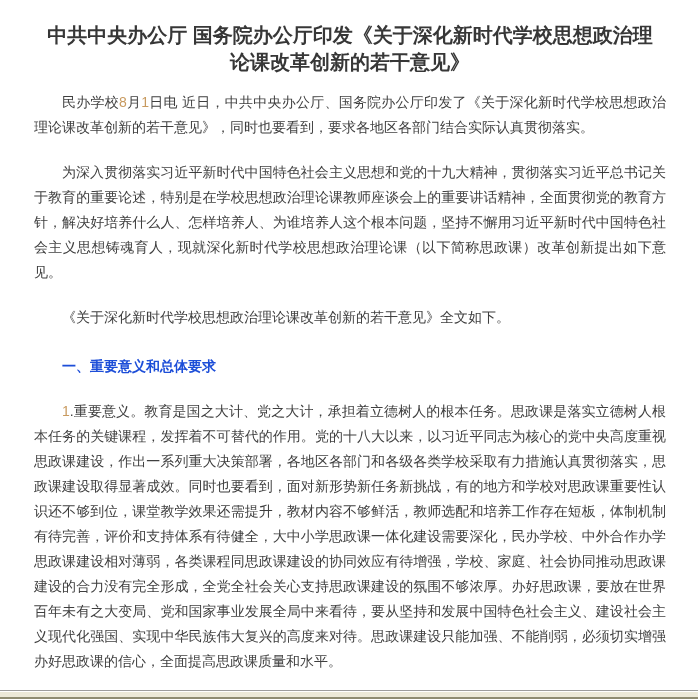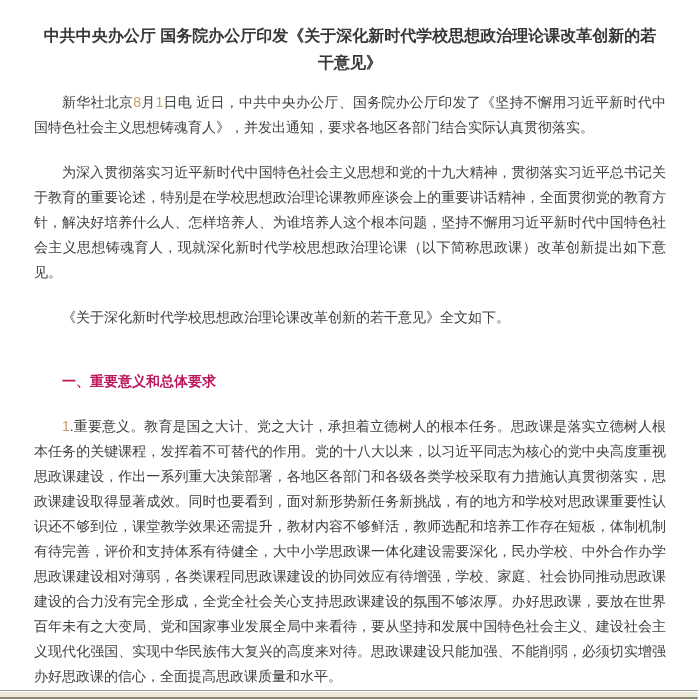--- a/index.html
+++ b/index.html
@@ -12,41 +12,41 @@
     height: 699px;
     overflow: hidden;
     position: relative;
     font-family: "Liberation Sans", sans-serif;
     color: #3f3f3f;
   }
   .page {
     padding: 22px 32px 0 34px;
   }
   .title {
-    font-size: 16px;
+    font-size: 20px;
     font-weight: bold;
     color: #373737;
     text-align: center;
     line-height: 27px;
     margin: 0 8px 14px 8px;
   }
   .para {
     font-size: 14px;
     line-height: 25px;
     text-indent: 2em;
     text-align: justify;
     margin: 0 0 20px 0;
   }
   .section-heading {
     font-size: 14px;
     font-weight: bold;
     line-height: 25px;
     text-indent: 2em;
-    margin: 39px 0 20px 0;
-    color: #be185d;
+    margin: 24px 0 20px 0;
+    color: #1d4ed8;
   }
   .num {
     color: #c89a5f;
   }
   .window-bottom-frame {
     position: fixed;
     left: 0;
     right: 0;
     bottom: 0;
     height: 6px;
@@ -56,21 +56,21 @@
     box-shadow: inset 0 1px 0 #ffffff;
   }
 </style>
 </head>
 <body>
 
 <div class="page">
 
   <h1 class="title">中共中央办公厅 国务院办公厅印发《关于深化新时代学校思想政治理论课改革创新的若干意见》</h1>
 
-  <p class="para"><span>新华社北京</span><span class="num">8</span><span>月</span><span class="num">1</span><span>日电 近日，中共中央办公厅、国务院办公厅印发了《坚持不懈用习近平新时代中国特色社会主义思想铸魂育人》，并发出通知，要求各地区各部门结合实际认真贯彻落实。</span></p>
+  <p class="para"><span>民办学校</span><span class="num">8</span><span>月</span><span class="num">1</span><span>日电 近日，中共中央办公厅、国务院办公厅印发了《关于深化新时代学校思想政治理论课改革创新的若干意见》，同时也要看到，要求各地区各部门结合实际认真贯彻落实。</span></p>
 
   <p class="para">为深入贯彻落实习近平新时代中国特色社会主义思想和党的十九大精神，贯彻落实习近平总书记关于教育的重要论述，特别是在学校思想政治理论课教师座谈会上的重要讲话精神，全面贯彻党的教育方针，解决好培养什么人、怎样培养人、为谁培养人这个根本问题，坚持不懈用习近平新时代中国特色社会主义思想铸魂育人，现就深化新时代学校思想政治理论课（以下简称思政课）改革创新提出如下意见。</p>
 
   <p class="para">《关于深化新时代学校思想政治理论课改革创新的若干意见》全文如下。</p>
 
   <p class="section-heading">一、重要意义和总体要求</p>
 
   <p class="para"><span class="num">1</span><span>.重要意义。教育是国之大计、党之大计，承担着立德树人的根本任务。思政课是落实立德树人根本任务的关键课程，发挥着不可替代的作用。党的十八大以来，以习近平同志为核心的党中央高度重视思政课建设，作出一系列重大决策部署，各地区各部门和各级各类学校采取有力措施认真贯彻落实，思政课建设取得显著成效。同时也要看到，面对新形势新任务新挑战，有的地方和学校对思政课重要性认识还不够到位，课堂教学效果还需提升，教材内容不够鲜活，教师选配和培养工作存在短板，体制机制有待完善，评价和支持体系有待健全，大中小学思政课一体化建设需要深化，民办学校、中外合作办学思政课建设相对薄弱，各类课程同思政课建设的协同效应有待增强，学校、家庭、社会协同推动思政课建设的合力没有完全形成，全党全社会关心支持思政课建设的氛围不够浓厚。办好思政课，要放在世界百年未有之大变局、党和国家事业发展全局中来看待，要从坚持和发展中国特色社会主义、建设社会主义现代化强国、实现中华民族伟大复兴的高度来对待。思政课建设只能加强、不能削弱，必须切实增强办好思政课的信心，全面提高思政课质量和水平。</span></p>
 
   <p class="para"><span class="num">2</span><span>.指导思想。全面贯彻党的教育方针，坚持马克思主义指导地位，贯彻落实习近平新时代中国特色社会主义思想，坚持社会主义办学方向，落实立德树人根本任务，坚持教育为人民服务、为中国共产党治国理政服务、为巩固和发展中国特色社会主义制度服务、为改革开放和社会主义现代化建设服务，扎根中国大地办教育，同生产劳</span></p>

